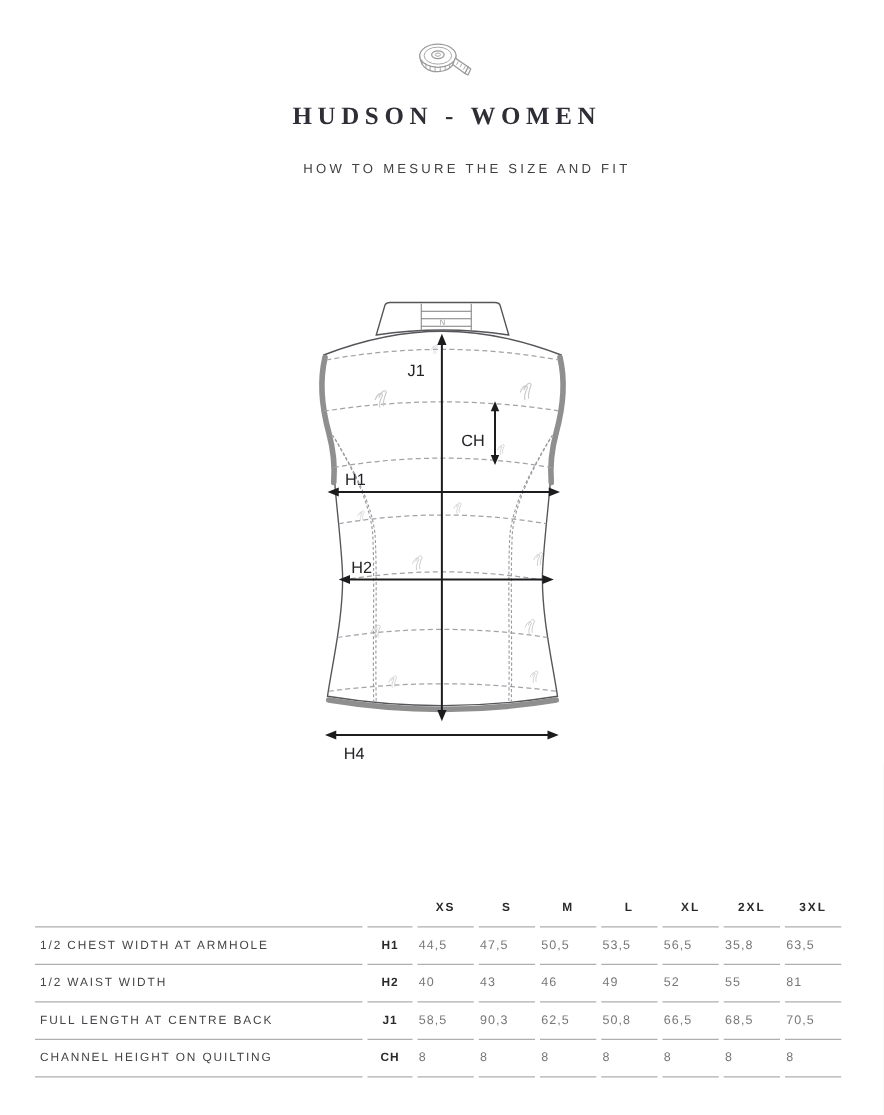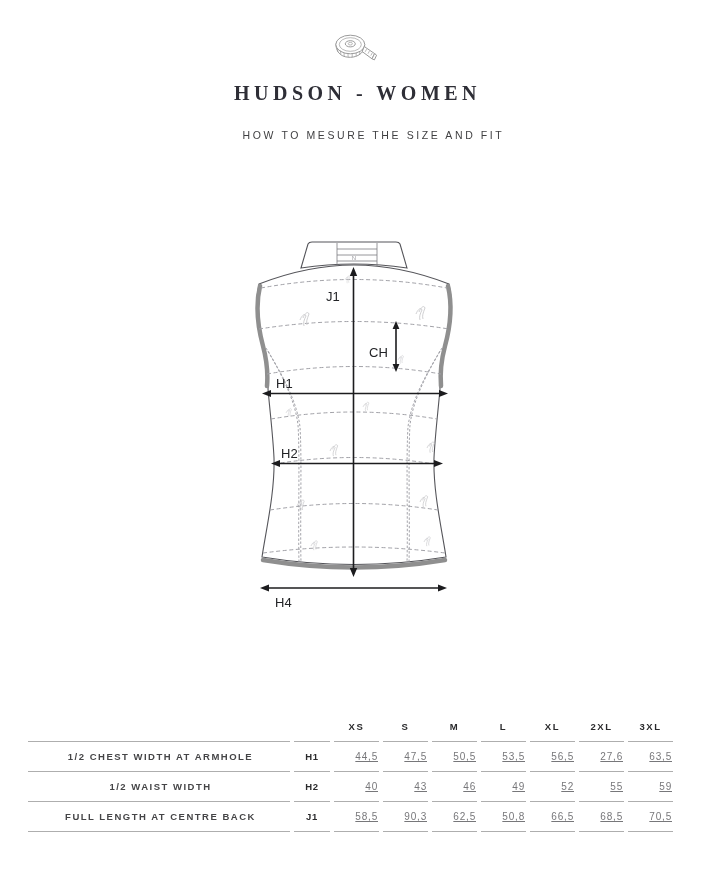--- a/index.html
+++ b/index.html
@@ -31,23 +31,23 @@
   .diagram text.nlabel{font-family:"Liberation Sans",sans-serif;font-size:6px;fill:#9a9aa0;}
   .size-table{
     position:absolute;left:24px;top:712px;width:653px;
     border-collapse:separate;border-spacing:4px 0;table-layout:fixed;
   }
   .size-table td,.size-table th{
     height:27px;border-bottom:1px solid #aeaeae;vertical-align:middle;
     font-weight:400;white-space:nowrap;overflow:hidden;
   }
   .size-table th.size-h{font-size:9.5px;font-weight:700;letter-spacing:1.6px;color:#2a2a2c;text-align:center;}
-  .size-table td.rlabel{font-size:9.5px;letter-spacing:1.5px;color:#454547;text-align:center;padding-left:4px;font-weight:bold;}
+  .size-table td.rlabel{font-size:9.5px;letter-spacing:1.5px;color:#454547;text-align:left;padding-left:4px;}
   .size-table td.rcode{font-size:9.5px;font-weight:700;letter-spacing:0.8px;color:#2a2a2c;text-align:center;}
-  .size-table td.rval{font-size:10px;letter-spacing:0.8px;color:#77777a;text-align:right;text-decoration:underline;}
+  .size-table td.rval{font-size:10px;letter-spacing:0.8px;color:#77777a;text-align:left;}
   .ticon{fill:#ffffff;stroke:#9b9b9b;stroke-width:1;}
   .ticon-thin{fill:none;stroke:#9b9b9b;stroke-width:0.7;}
 </style>
 </head>
 <body>
 
 <div class="page">
 
   <svg class="tape-icon" viewBox="0 0 50 38">
     <path class="ticon" d="M6,16 C7,24 13,27.5 20.5,27.3 C28,27 33.5,23 34.6,16.5 L34.6,14 L6,13.5 Z"></path>
@@ -205,41 +205,52 @@
       <th class="size-h">3XL</th>
     </tr>
     <tr>
       <td class="rlabel">1/2 CHEST WIDTH AT ARMHOLE</td>
       <td class="rcode">H1</td>
       <td class="rval">44,5</td>
       <td class="rval">47,5</td>
       <td class="rval">50,5</td>
       <td class="rval">53,5</td>
       <td class="rval">56,5</td>
-      <td class="rval">27,6</td>
+      <td class="rval">35,8</td>
       <td class="rval">63,5</td>
     </tr>
     <tr>
       <td class="rlabel">1/2 WAIST WIDTH</td>
       <td class="rcode">H2</td>
       <td class="rval">40</td>
       <td class="rval">43</td>
       <td class="rval">46</td>
       <td class="rval">49</td>
       <td class="rval">52</td>
       <td class="rval">55</td>
-      <td class="rval">59</td>
+      <td class="rval">81</td>
     </tr>
     <tr>
       <td class="rlabel">FULL LENGTH AT CENTRE BACK</td>
       <td class="rcode">J1</td>
       <td class="rval">58,5</td>
       <td class="rval">90,3</td>
       <td class="rval">62,5</td>
       <td class="rval">50,8</td>
       <td class="rval">66,5</td>
       <td class="rval">68,5</td>
       <td class="rval">70,5</td>
     </tr>
+    <tr>
+      <td class="rlabel">CHANNEL HEIGHT ON QUILTING</td>
+      <td class="rcode">CH</td>
+      <td class="rval">8</td>
+      <td class="rval">8</td>
+      <td class="rval">8</td>
+      <td class="rval">8</td>
+      <td class="rval">8</td>
+      <td class="rval">8</td>
+      <td class="rval">8</td>
+    </tr>
   </tbody>
     </table>
 
 </div>
 
 </body></html>

